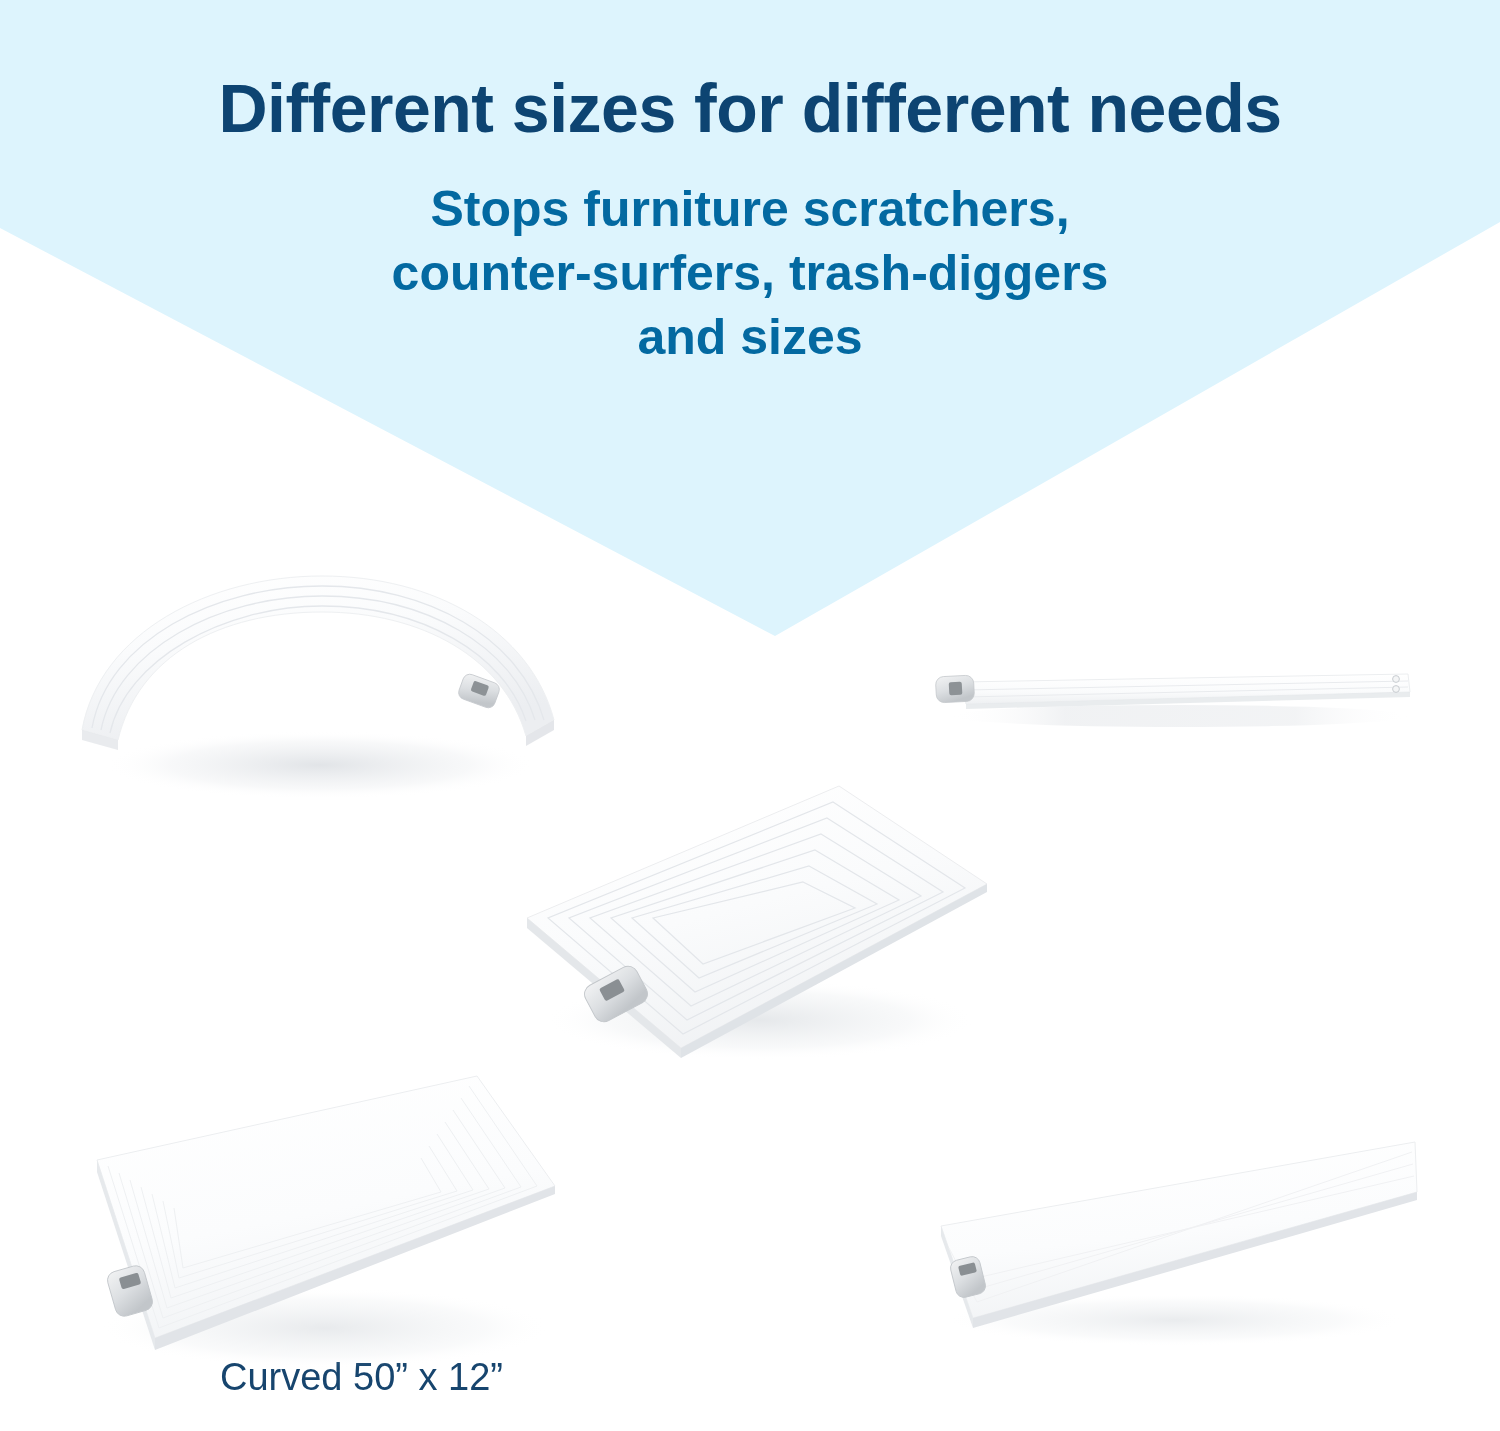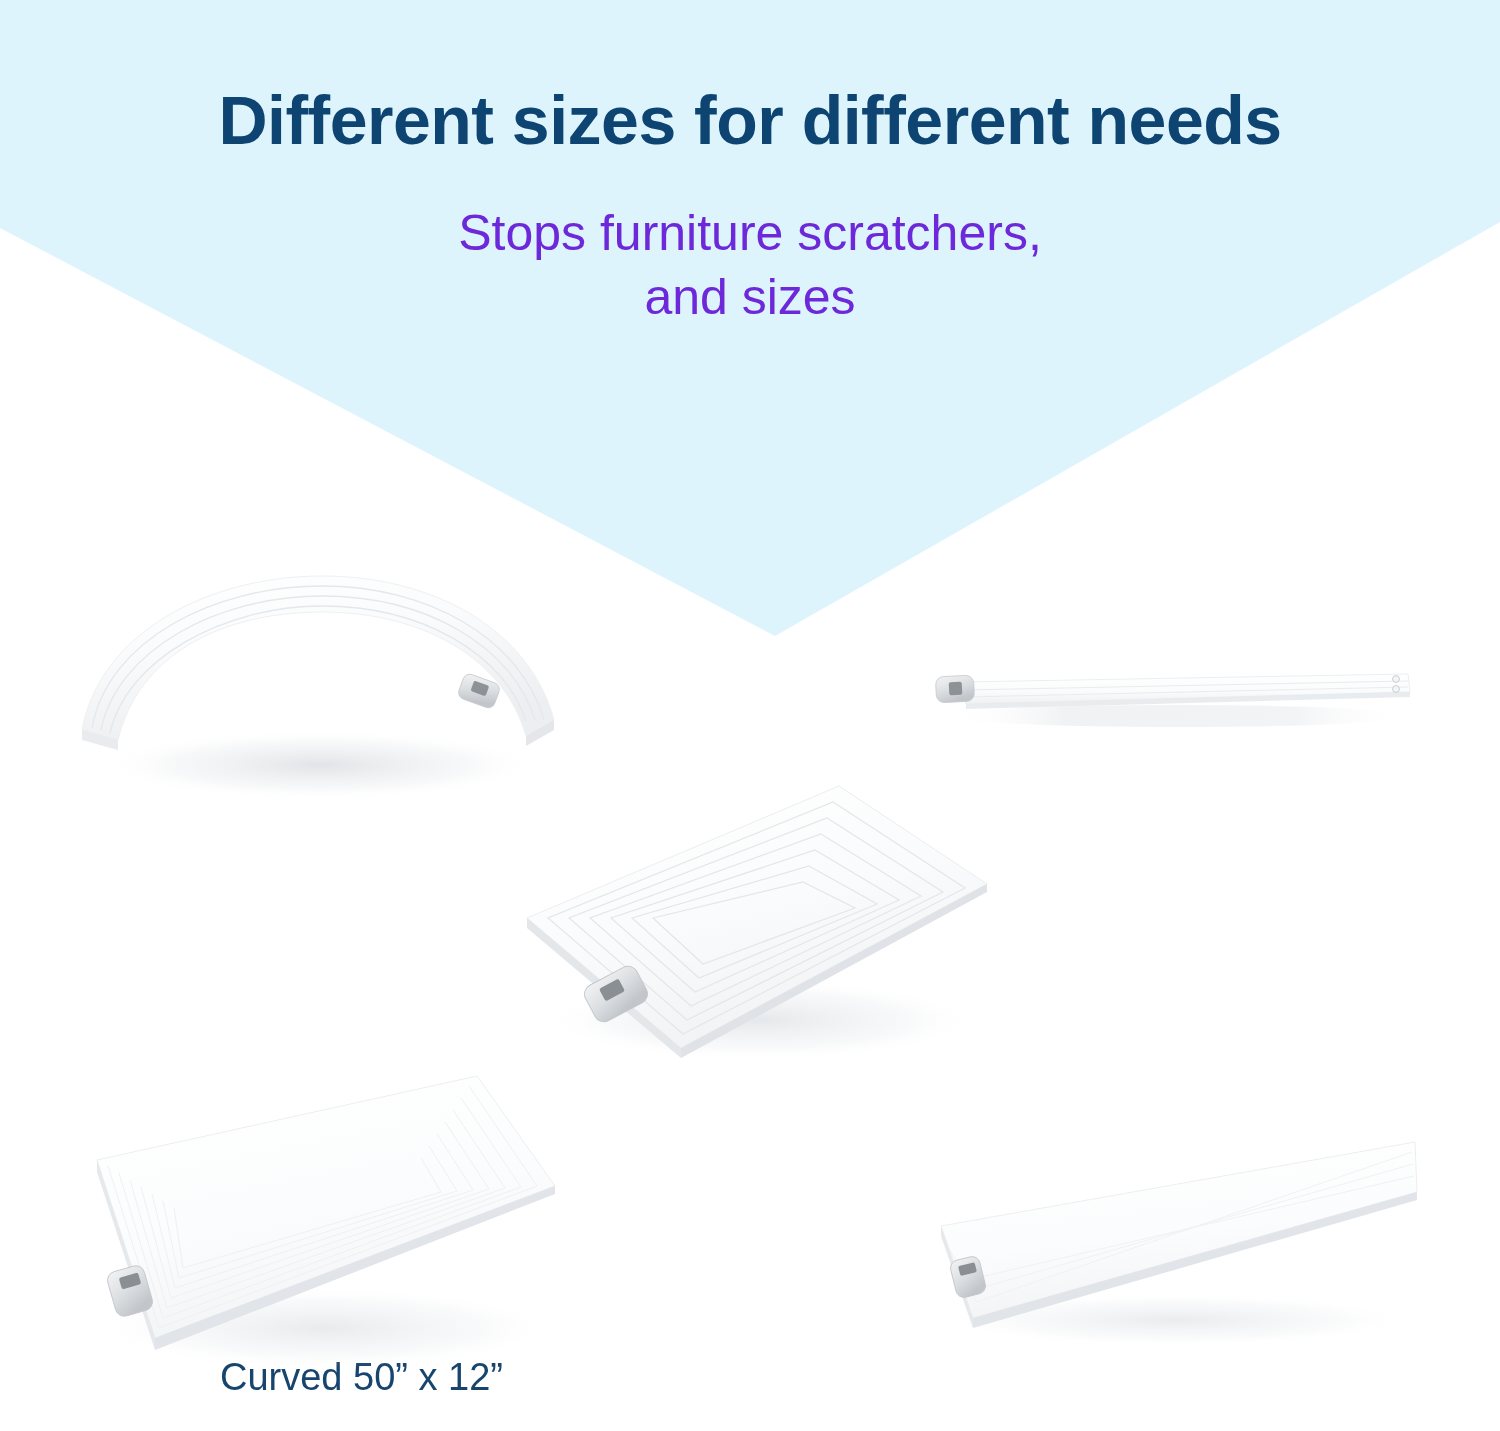--- a/index.html
+++ b/index.html
@@ -36,36 +36,36 @@
     position: absolute;
     left: 0;
     top: 0;
     width: 1500px;
     z-index: 3;
     text-align: center;
     pointer-events: none;
   }
 
   #title {
-    margin: 12px;
+    margin: 0;
     padding-top: 72px;
     font-size: 68px;
     font-weight: bold;
     letter-spacing: -0.5px;
     color: #0d4472;
     line-height: 1.08;
     font-family: "Liberation Sans", "DejaVu Sans", sans-serif;
   }
 
   #subtitle {
-    margin: 12px;
+    margin: 0;
     padding-top: 32px;
     font-size: 50px;
-    font-weight: normal;
-    color: #6d28d9;
+    font-weight: bold;
+    color: #0369a1;
     line-height: 1.28;
     font-family: "Liberation Sans", "DejaVu Sans", sans-serif;
   }
   #subtitle .line { display: block; }
 
   
   .product {
     position: absolute;
     z-index: 2;
   }
@@ -100,20 +100,21 @@
 <body>
 
 <div id="page">
 
   <div id="banner"></div>
 
   <div id="banner-text">
     <h1 id="title">Different sizes for different needs</h1>
     <p id="subtitle">
       <span class="line">Stops furniture scratchers,</span>
+      <span class="line">counter-surfers, trash-diggers</span>
       <span class="line">and sizes</span>
     </p>
   </div>
 
   <div class="product" id="prod-curved">
     <svg class="product-art" width="520" height="250" viewBox="0 0 520 250">
       <defs>
         <linearGradient id="curvedGrad" x1="0" y1="0" x2="0.35" y2="1">
           <stop offset="0%" stop-color="#ffffff"></stop>
           <stop offset="45%" stop-color="#fafbfc"></stop>

